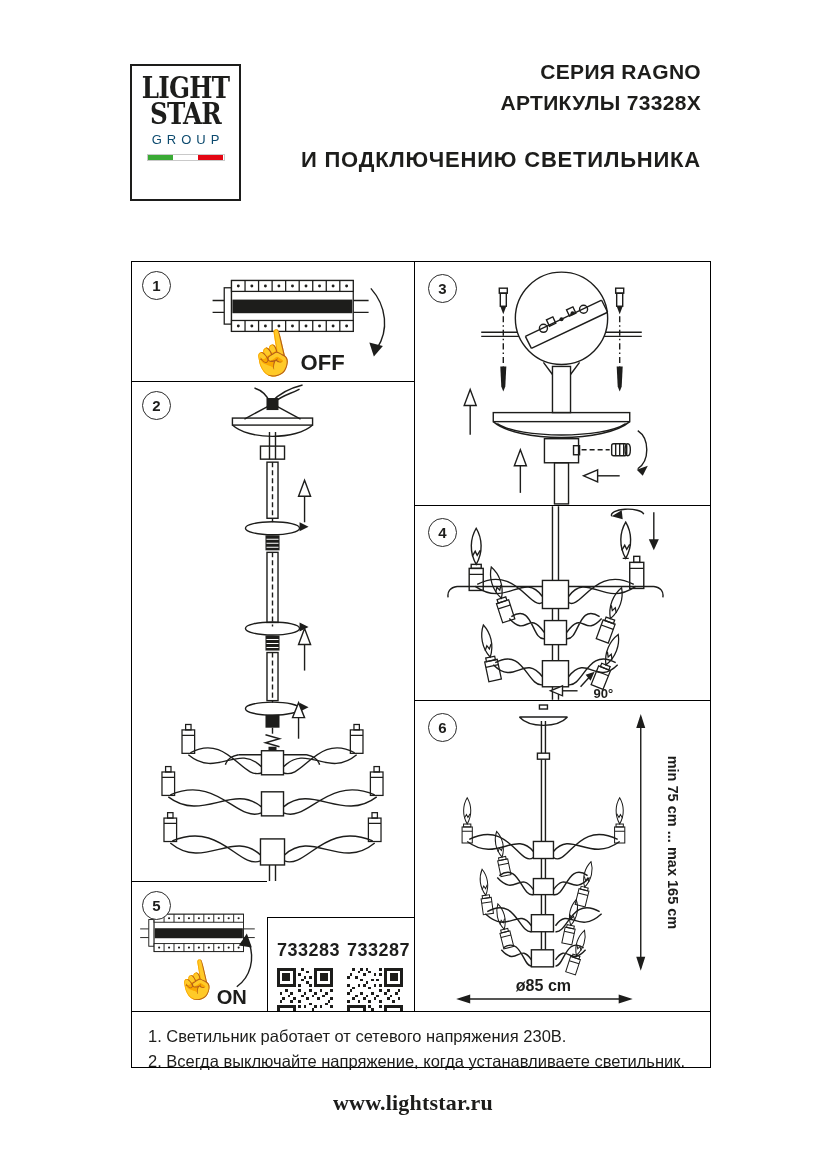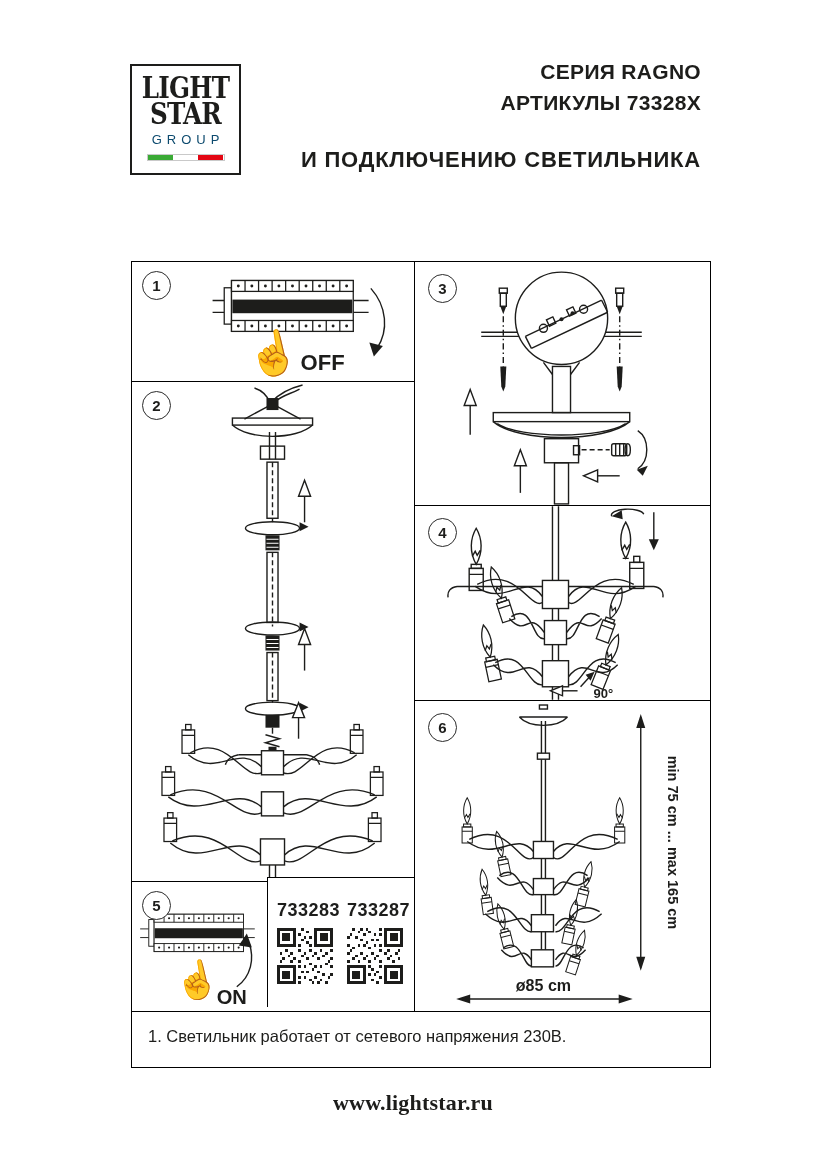--- a/index.html
+++ b/index.html
@@ -1,18 +1,18 @@
 <!DOCTYPE html>
 <html><head>
 <meta charset="utf-8">
 <style>
   html,body{margin:0;padding:0;background:#fff;}
   body{width:826px;height:1169px;position:relative;font-family:"Liberation Sans",sans-serif;color:#1d1d1b;overflow:hidden;}
   
-  .logo-box{position:absolute;left:130px;top:64px;width:111px;height:111px;border:2px solid #1d1d1b;box-sizing:border-box;text-align:center;padding-top:9px;}
+  .logo-box{position:absolute;left:130px;top:64px;width:111px;height:137px;border:2px solid #1d1d1b;box-sizing:border-box;text-align:center;padding-top:9px;}
   .logo-word{font-family:"DejaVu Serif",serif;font-weight:bold;font-size:30px;line-height:.88;letter-spacing:-1px;transform:scaleX(.82);transform-origin:50% 50%;}
   .logo-group{font-size:13px;letter-spacing:5px;margin-top:4px;text-indent:5px;color:#0c4a6e;}
   .logo-flag{width:78px;height:7px;margin:7px auto 0;border:1px solid #c9c9c9;box-sizing:border-box;display:flex;}
   .logo-flag span{flex:1;}
   .flag-green{background:#3aaa35;}
   .flag-white{background:#ffffff;}
   .flag-red{background:#e30613;}
   .head-text{position:absolute;right:125px;top:60px;text-align:right;}
   .head-series{font-size:21px;font-weight:bold;letter-spacing:.3px;}
   .head-articles{font-size:21px;font-weight:bold;letter-spacing:.3px;margin-top:7px;}
@@ -237,21 +237,21 @@
       <use href="#sym-breaker" x="8" y="26" width="114" height="49"></use>
       <text class="svgt" x="42" y="112" font-size="36" transform="rotate(-12 55 98)">☝</text>
       <g>
         <path class="ln" d="M104,104 C118,94 122,76 116,60"></path>
         <path class="fl" d="M114,51 l-8,12 l13,2 z"></path>
       </g>
       <text class="svgt" x="84" y="121" font-size="20" font-weight="bold">ON</text>
     </svg>
   </div>
 
-  <div class="panel" style="left:136px;top:616px;width:147px;height:130px;">
+  <div class="panel" style="left:136px;top:656px;width:147px;height:130px;">
     <div class="qr-wrap">
       <div class="qr-col">
         <div class="qr-label">733283</div>
         <svg viewBox="0 0 21 21">
             <use href="#sym-qr"></use>
           </svg>
       </div>
       <div class="qr-col">
         <div class="qr-label">733287</div>
         <svg viewBox="0 0 21 21">
@@ -420,16 +420,17 @@
       <g>
         <line class="ln" x1="44" y1="297" x2="214" y2="297"></line>
         <path class="fl" d="M41,297 l14,-4.5 v9 z M217,297 l-14,-4.5 v9 z"></path>
         <text class="svgt" x="128" y="289" text-anchor="middle" font-size="16" font-weight="bold">ø85 cm</text>
       </g>
     </svg>
   </div>
 
   <div class="panel notes" style="left:0;top:750px;width:579px;height:56px;">
     <div>1. Светильник работает от сетевого напряжения 230В.</div>
+    <div>2. Всегда выключайте напряжение, когда устанавливаете светильник.</div>
   </div>
 </div>
 
 <div class="footer">www.lightstar.ru</div>
 
 </body></html>

